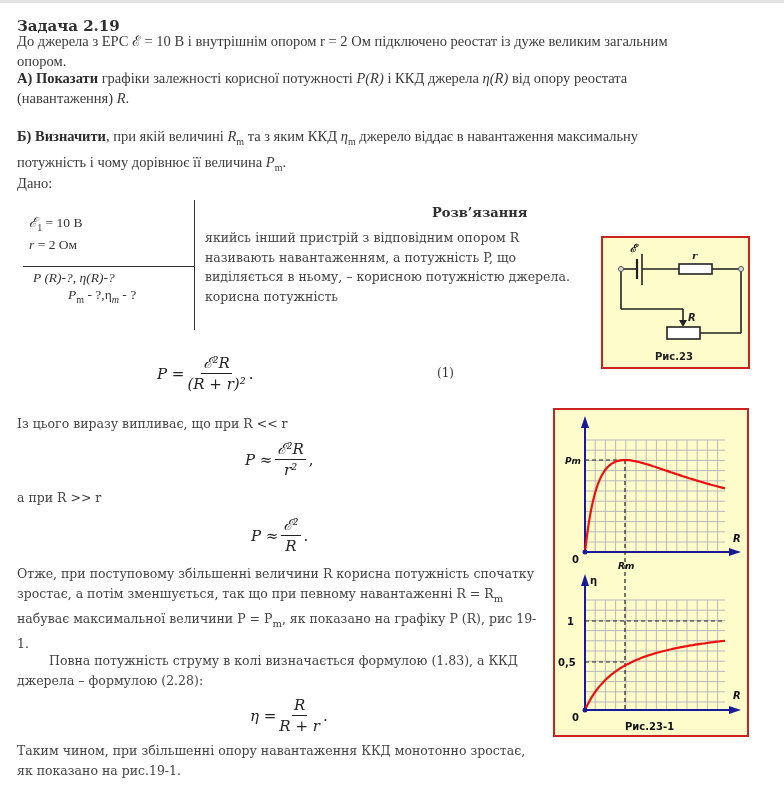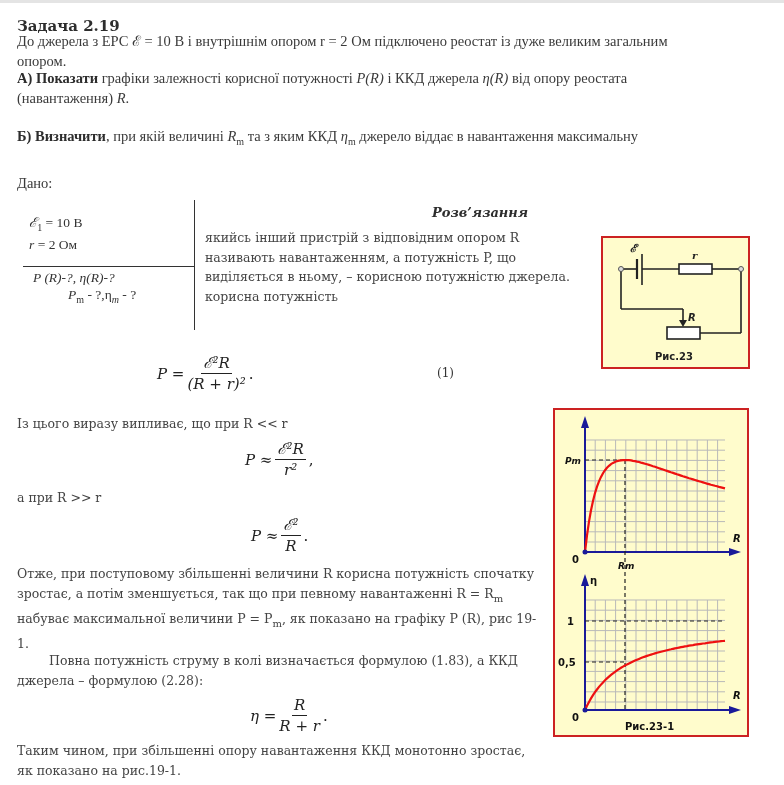--- a/index.html
+++ b/index.html
@@ -43,36 +43,39 @@
   </div>
   <div>
     <span>(навантаження) </span><span class="it">R</span><span>.</span>
   </div>
 </div>
 
 <div class="abs p" style="left:17px; top:126px; width:760px;">
   <div>
     <b>Б) Визначити</b><span>, при якій величині </span><span class="it">R</span><span class="sub">m</span><span>  та з яким ККД </span><span class="it">η</span><span class="sub">m</span><span> джерело віддає в навантаження максимальну</span>
   </div>
+  <div>
+    <span>потужність і чому дорівнює її величина </span><span class="it">P</span><span class="sub">m</span><span>.</span>
+  </div>
 </div>
 
 <div class="abs p" style="left:17px; top:173px;">Дано:</div>
 
 <div class="vline"></div>
 <div class="hline"></div>
 <div class="abs given" style="left:29px; top:214px;">
   <div><span class="it">ℰ</span><span class="sub">1</span><span> = 10 В</span></div>
   <div><span class="it">r</span><span> = 2 Ом</span></div>
 </div>
 <div class="abs given" style="left:33px; top:269px;">
   <div class="it">P (R)-?, η(R)-?</div>
   <div style="padding-left:35px;"><span class="it">P</span><span class="sub">m</span><span> - ?,η</span><span class="sub it">m</span><span> - ?</span></div>
 </div>
 
-<div class="abs sol heading" style="left:432px; top:203px;font-style:italic;">Розв’язання</div>
+<div class="abs sol heading" style="left:432px; top:203px;">Розв’язання</div>
 <div class="abs sol" style="left:205px; top:228px; width:390px;">
   <div>якийсь інший пристрій з відповідним опором R</div>
   <div>називають навантаженням, а  потужність P, що</div>
   <div>виділяється в ньому, – корисною потужністю джерела.</div>
   <div>корисна потужність</div>
 </div>
 
 <div class="figbox" style="left:601px; top:236px; width:149px; height:133px;">
   <svg width="145" height="129" viewBox="0 0 145 129">
     <g stroke="#222" stroke-width="1.6" fill="none">

